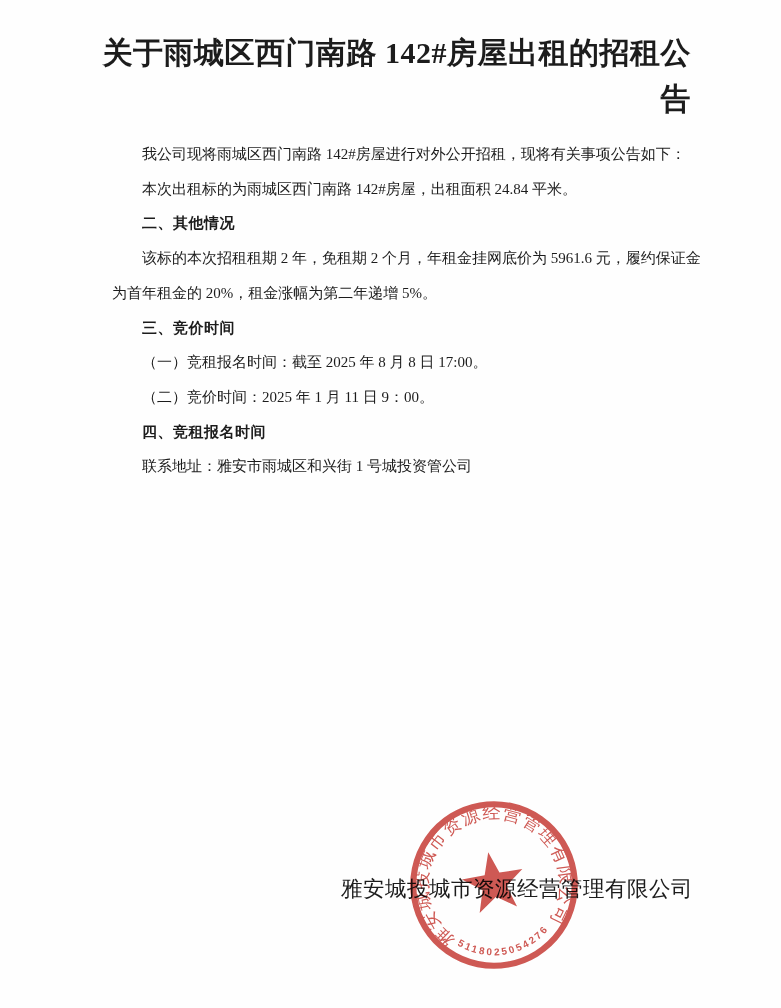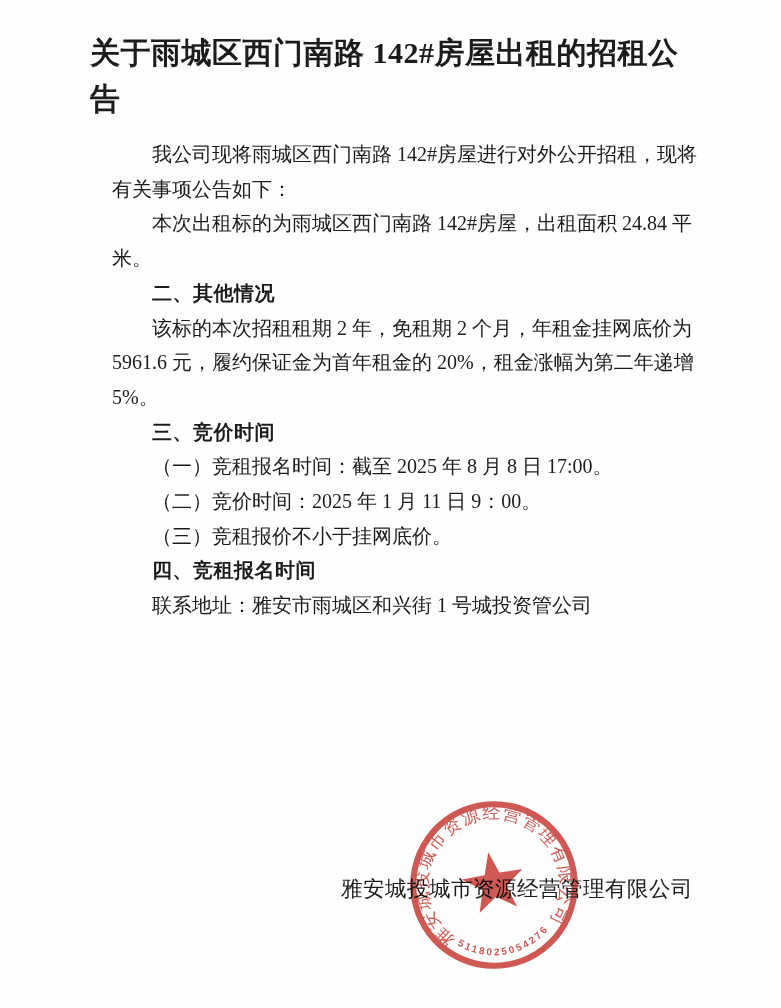--- a/index.html
+++ b/index.html
@@ -12,36 +12,36 @@
     background: #fefefe;
     overflow: hidden;
     font-family: "Liberation Serif", serif;
     color: #1c1c1c;
   }
   .doc-title {
     position: absolute;
     top: 30px;
     left: 90px;
     right: 90px;
-    text-align: left;
+    text-align: right;
     font-size: 30px;
     font-weight: bold;
     line-height: 46px;
     font-family: "Liberation Serif", serif;
     letter-spacing: 0.5px;
   }
   .content {
     position: absolute;
     left: 112px;
     top: 137px;
     width: 592px;
   }
   .content p {
     margin: 0;
-    font-size: 20px;
+    font-size: 15px;
     line-height: 34.7px;
     text-indent: 2em;
     text-align: left;
   }
   .content p.heading {
     font-family: "Liberation Sans", sans-serif;
     font-weight: bold;
     letter-spacing: 0.5px;
   }
   .sig-company {
@@ -81,21 +81,20 @@
   <div class="doc-title">关于雨城区西门南路 142#房屋出租的招租公告</div>
 
   <div class="content">
     <p class="body">我公司现将雨城区西门南路 142#房屋进行对外公开招租，现将有关事项公告如下：</p>
     <p class="body">本次出租标的为雨城区西门南路 142#房屋，出租面积 24.84 平米。</p>
     <p class="heading">二、其他情况</p>
     <p class="body">该标的本次招租租期 2 年，免租期 2 个月，年租金挂网底价为 5961.6 元，履约保证金为首年租金的 20%，租金涨幅为第二年递增 5%。</p>
     <p class="heading">三、竞价时间</p>
     <p class="body">（一）竞租报名时间：截至 2025 年 8 月 8 日 17:00。</p>
     <p class="body">（二）竞价时间：2025 年 1 月 11 日 9：00。</p>
-    <p class="body">（三）竞租报价不小于挂网底价。</p>
     <p class="heading">四、竞租报名时间</p>
     <p class="body">联系地址：雅安市雨城区和兴街 1 号城投资管公司</p>
   </div>
 
   <div class="sig-company">雅安城投城市资源经营管理有限公司</div>
 
   <div class="seal">
     <svg viewBox="0 0 200 200">
       <defs>
         <path id="ringTextPath" d="M 55 153.6 A 70 70 0 1 1 145 153.6" fill="none"></path>

